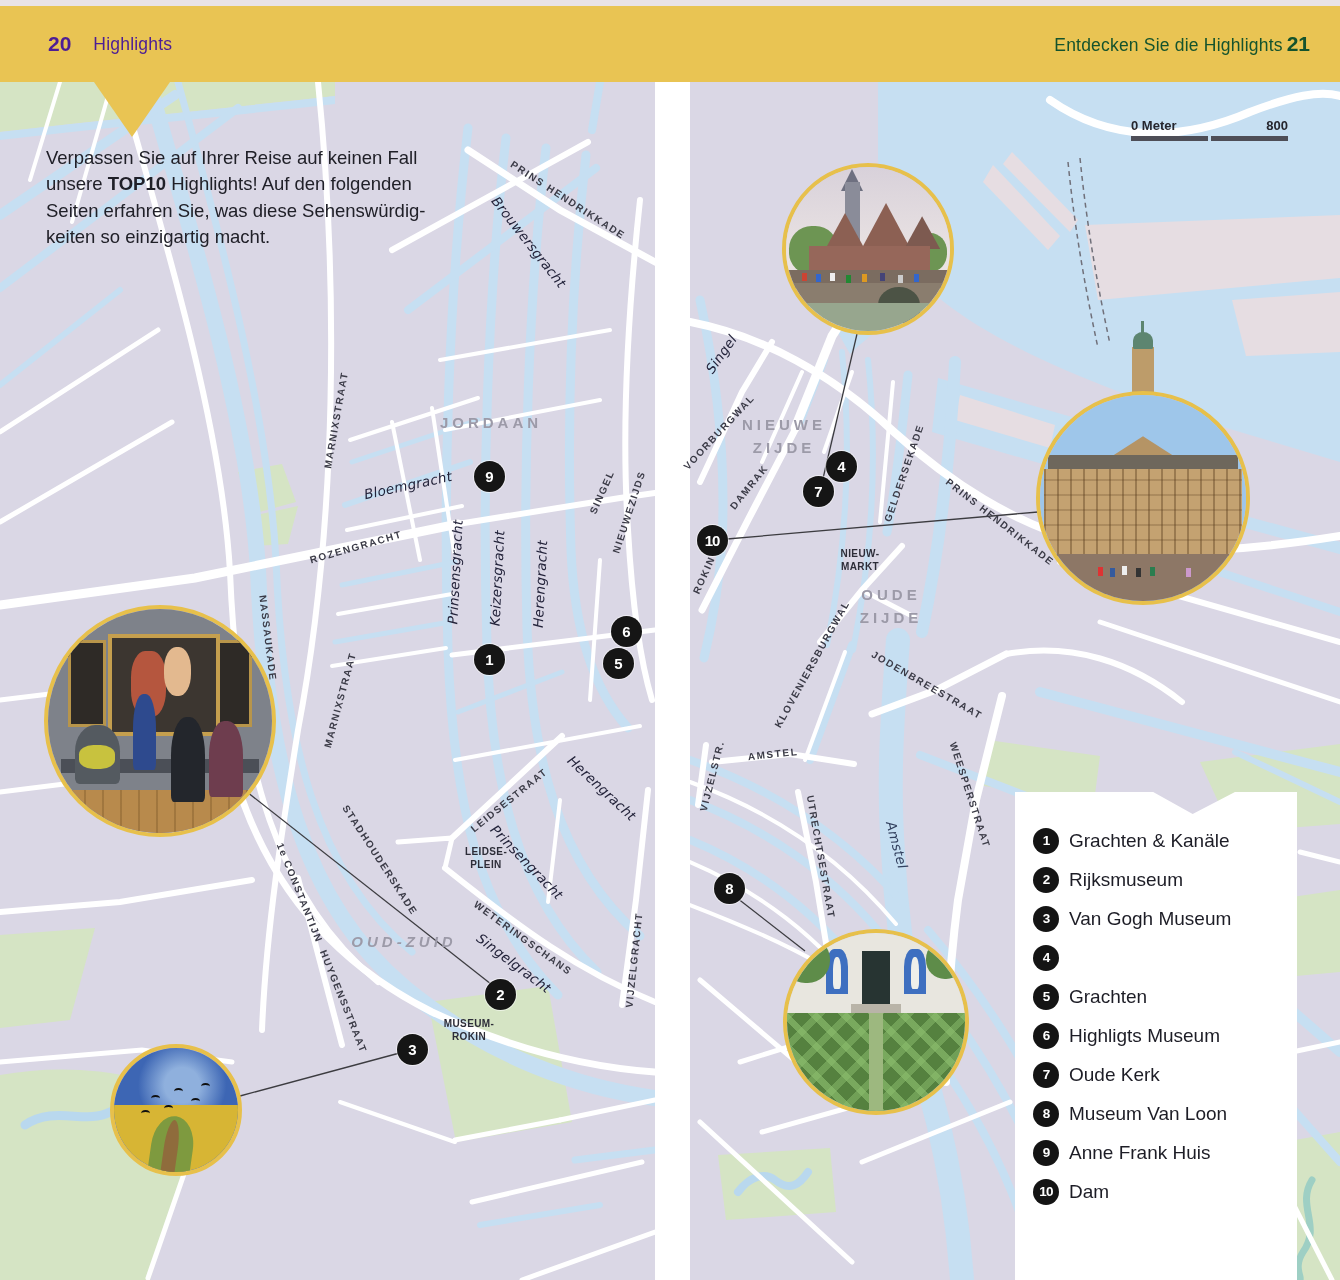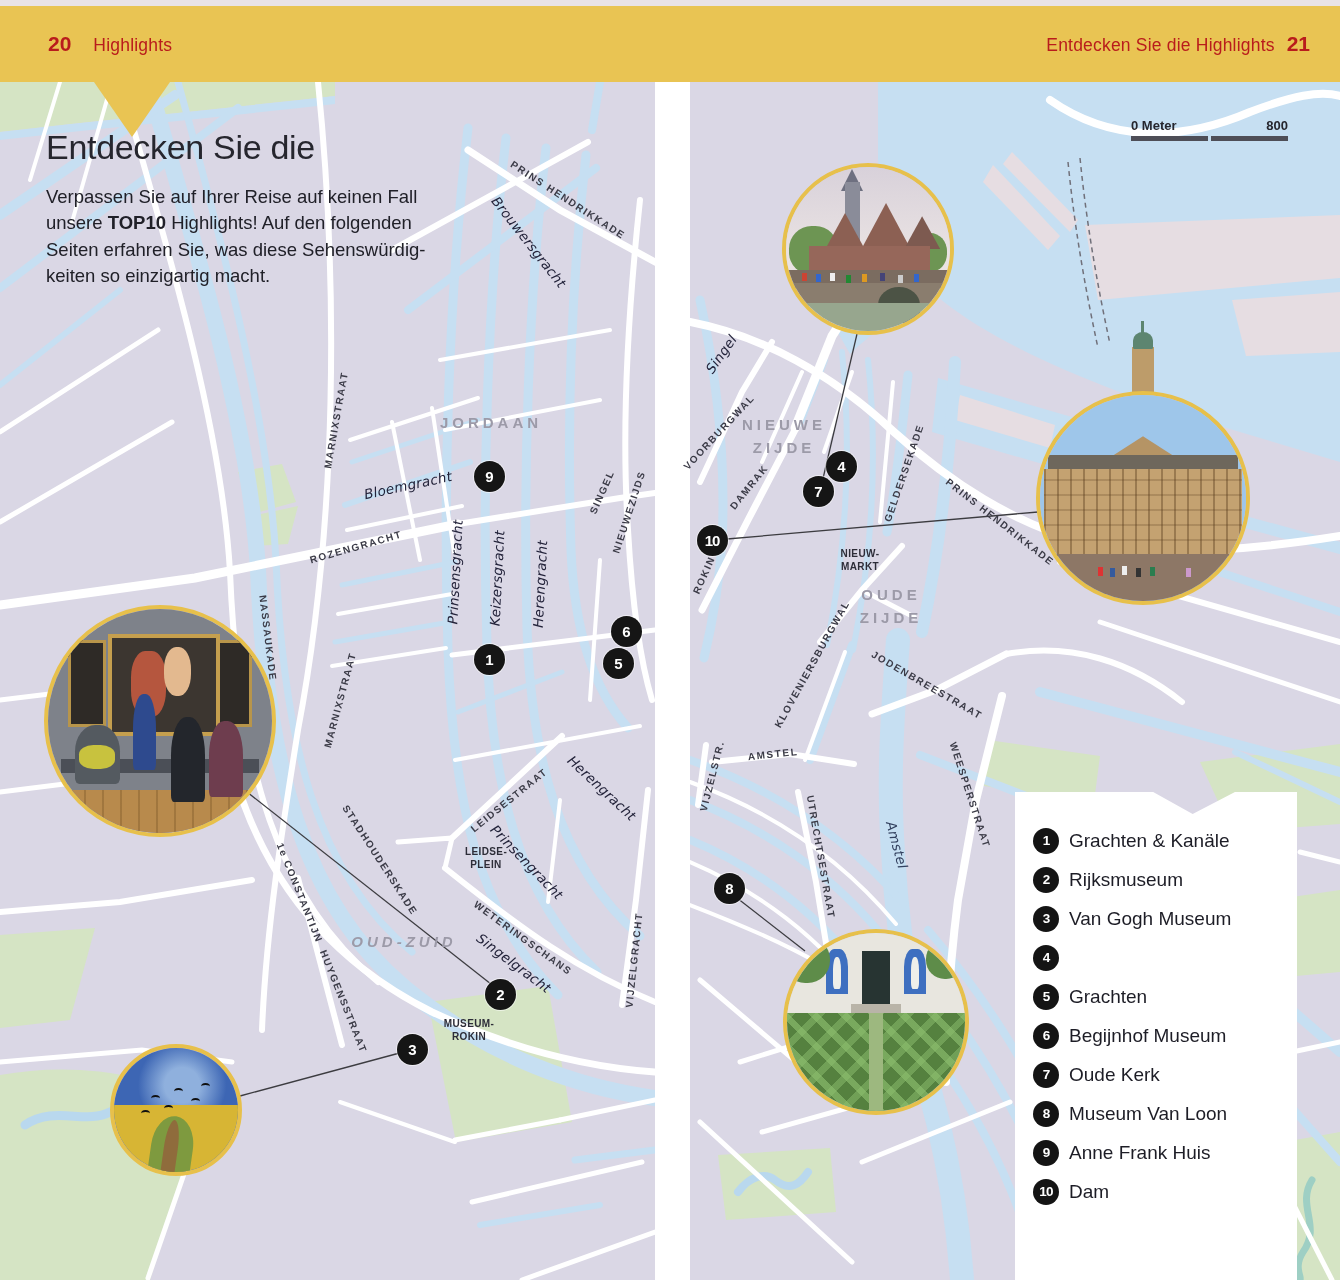--- a/index.html
+++ b/index.html
@@ -1,22 +1,22 @@
 <!DOCTYPE html>
 <html><head>
 <meta charset="utf-8">
 <style>
   html,body{margin:0;padding:0;background:#fff}
   .page{position:relative;width:1340px;height:1280px;overflow:hidden;background:#fff;
         font-family:"Liberation Sans",sans-serif;-webkit-font-smoothing:antialiased}
   
   .top-strip{position:absolute;top:0;left:0;right:0;height:6px;background:#e9e3e6;z-index:31}
   .header{position:absolute;top:6px;left:0;right:0;height:76px;background:#e9c453;z-index:30}
-  .hdr-left{position:absolute;left:48px;top:26px;display:flex;gap:22px;align-items:flex-end;color:#b91c1c}
-  .hdr-right{position:absolute;right:30px;top:26px;display:flex;gap:12px;align-items:baseline;color:#b91c1c}
+  .hdr-left{position:absolute;left:48px;top:26px;display:flex;gap:22px;align-items:center;color:#4c1d95}
+  .hdr-right{position:absolute;right:30px;top:26px;display:flex;gap:4px;align-items:baseline;color:#14532d}
   .hdr-num{font-size:21px;font-weight:700}
   .hdr-title{font-size:17.5px;font-weight:500;letter-spacing:.2px}
   .hdr-tri{position:absolute;top:82px;left:94px;width:0;height:0;z-index:29;
            border-left:38px solid transparent;border-right:38px solid transparent;border-top:55px solid #e9c453}
   
   #map-svg,#leader-svg{position:absolute;left:0;top:0;z-index:1}
   #leader-svg{z-index:6;pointer-events:none}
   #map-labels{position:absolute;inset:0;z-index:8;pointer-events:none}
   .lbl{position:absolute;transform:translate(-50%,-50%) rotate(var(--r,0deg));white-space:pre}
   .lbl.street{font-size:10px;font-weight:700;letter-spacing:1.6px;color:#3b3b47}
@@ -435,21 +435,20 @@
       <span class="hdr-title">Highlights</span>
     </div>
     <div class="hdr-right">
       <span class="hdr-title">Entdecken Sie die Highlights</span>
       <span class="hdr-num">21</span>
     </div>
   </div>
   <div class="hdr-tri"></div>
 
   <div class="intro">
-    <div class="intro-l1">Entdecken Sie die</div>
     <div class="intro-p"><span>Verpassen Sie auf Ihrer Reise auf keinen Fall unsere </span><b>TOP10</b><span> Highlights! Auf den folgenden Seiten erfahren Sie, was diese Sehenswürdig­keiten so einzigartig macht.</span></div>
   </div>
 
   <div class="scale">
     <div class="scale-labels">
       <span>0 Meter</span>
       <span>800</span>
     </div>
     <div class="scale-bar">
       <div class="seg"></div>
@@ -473,21 +472,21 @@
         </div>
         <div class="leg-row">
           <span class="leg-num">4</span>
         </div>
         <div class="leg-row">
           <span class="leg-num">5</span>
           <span class="leg-label">Grachten</span>
         </div>
         <div class="leg-row">
           <span class="leg-num">6</span>
-          <span class="leg-label">Begijnhof Museum</span>
+          <span class="leg-label">Highligts Museum</span>
         </div>
         <div class="leg-row">
           <span class="leg-num">7</span>
           <span class="leg-label">Oude Kerk</span>
         </div>
         <div class="leg-row">
           <span class="leg-num">8</span>
           <span class="leg-label">Museum Van Loon</span>
         </div>
         <div class="leg-row">

